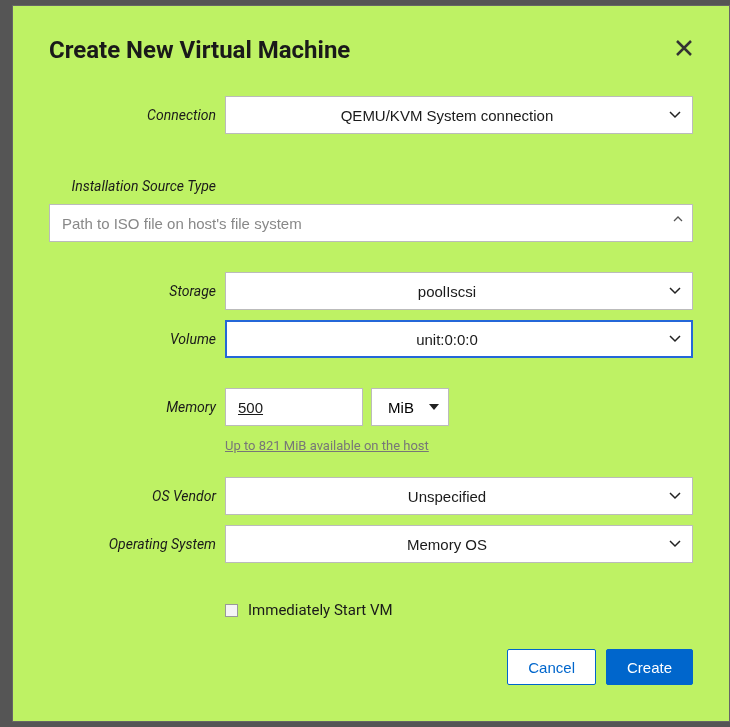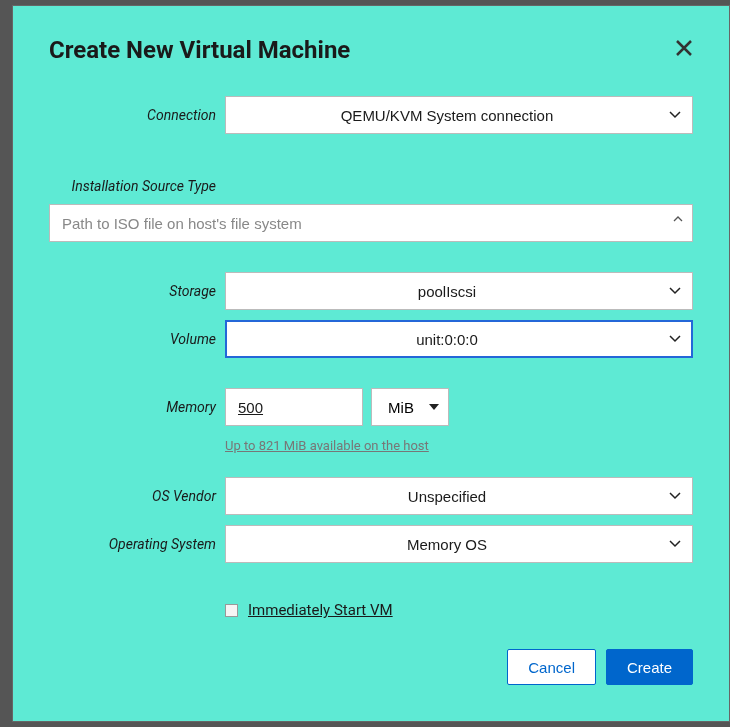--- a/index.html
+++ b/index.html
@@ -8,21 +8,21 @@
       background: #555;
       width: 730px;
       height: 727px;
       display: flex;
       align-items: center;
       justify-content: center;
     }
     .modal {
       width: 720px;
       height: 717px;
-      background: #5eead4;
+      background: #bef264;
       border: 1px solid #666;
       padding: 30px 36px 20px 36px;
       position: relative;
       margin-left: 12px;
     }
     .header {
       display: flex;
       justify-content: space-between;
       align-items: center;
       margin-bottom: 32px;
@@ -139,21 +139,20 @@
     .checkbox {
       width: 13px;
       height: 13px;
       border: 1px solid #999;
       background: #f5f5f5;
       appearance: none;
     }
     .checkbox-label {
       font-size: 15px;
       color: #1a1a1a;
-      text-decoration: underline;
     }
     .footer {
       display: flex;
       justify-content: flex-end;
       gap: 10px;
     }
     .btn {
       height: 36px;
       padding: 0 20px;
       font-size: 15px;

